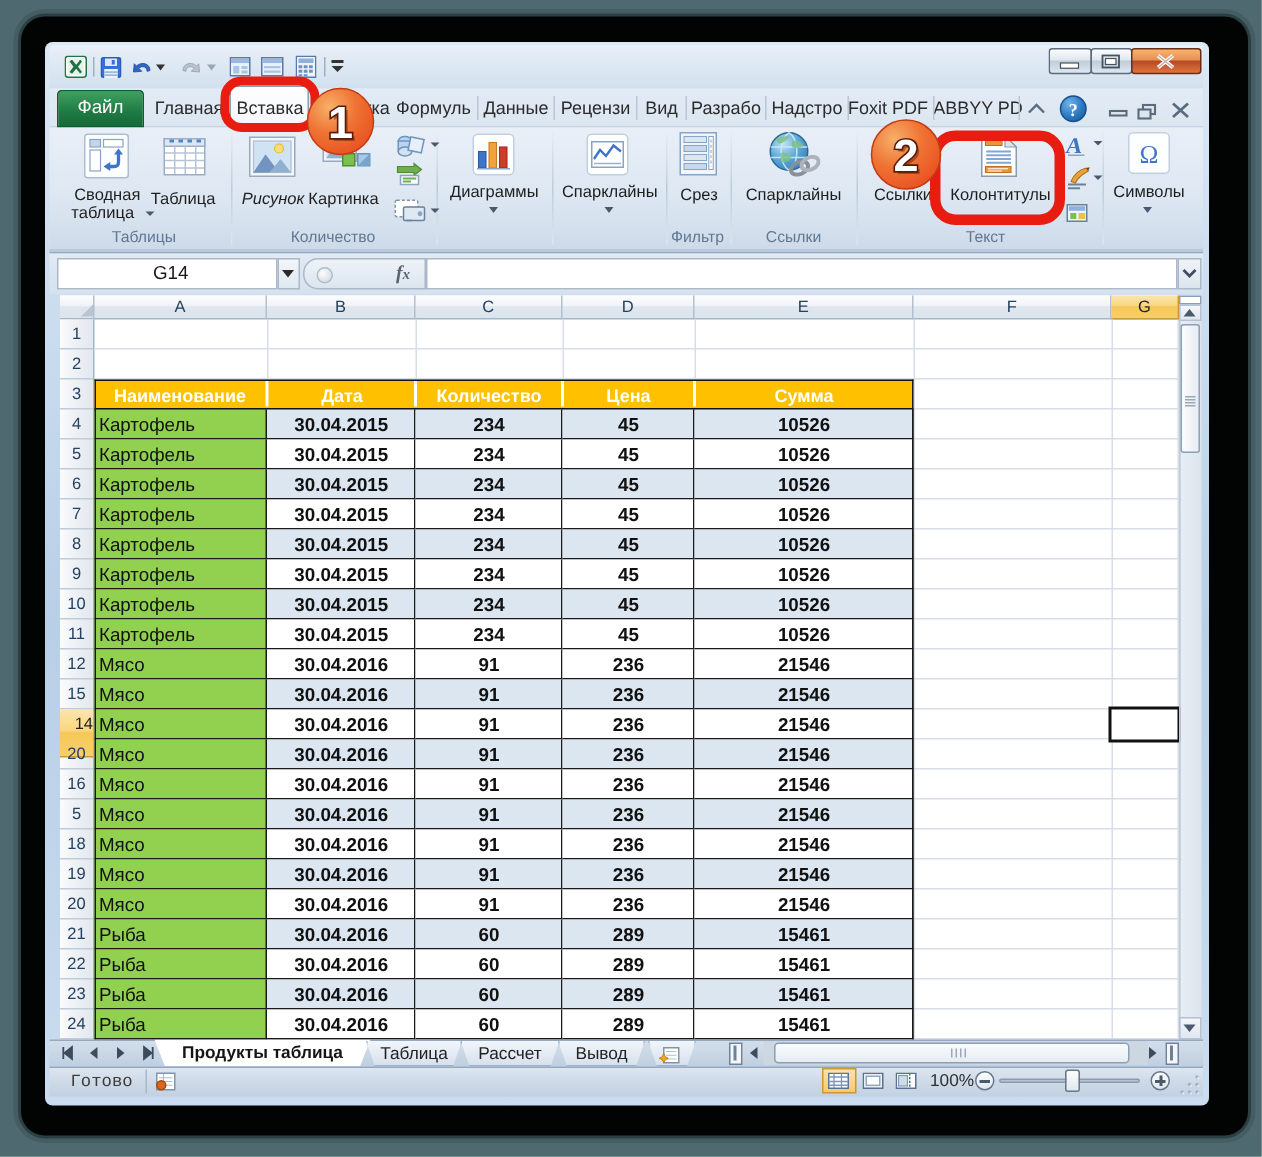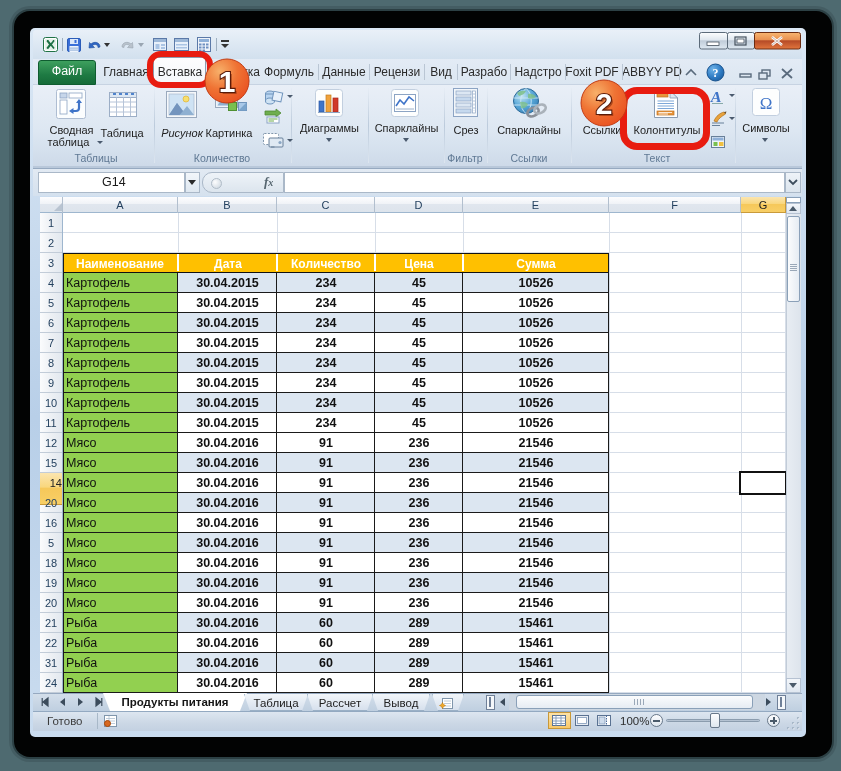--- a/index.html
+++ b/index.html
@@ -330,21 +330,21 @@
 <div class="a rhdr" style="left:40px;top:453px;width:22px;height:20px;border-bottom:1px solid #c2ccd8;box-sizing:border-box;">15</div>
 <div class="a rhdr" style="left:40px;top:473px;width:22px;height:32px;background:linear-gradient(180deg,#fbe5b0,#f9d77e 45%,#f6c85a 50%,#f8cf66);border-bottom:1px solid #c99a3a;box-sizing:border-box;color:#222;text-align:right;">14</div>
 <div class="a rhdr" style="left:40px;top:493px;width:22px;height:20px;border-bottom:1px solid #c2ccd8;box-sizing:border-box;">20</div>
 <div class="a rhdr" style="left:40px;top:513px;width:22px;height:20px;border-bottom:1px solid #c2ccd8;box-sizing:border-box;">16</div>
 <div class="a rhdr" style="left:40px;top:533px;width:22px;height:20px;border-bottom:1px solid #c2ccd8;box-sizing:border-box;">5</div>
 <div class="a rhdr" style="left:40px;top:553px;width:22px;height:20px;border-bottom:1px solid #c2ccd8;box-sizing:border-box;">18</div>
 <div class="a rhdr" style="left:40px;top:573px;width:22px;height:20px;border-bottom:1px solid #c2ccd8;box-sizing:border-box;">19</div>
 <div class="a rhdr" style="left:40px;top:593px;width:22px;height:20px;border-bottom:1px solid #c2ccd8;box-sizing:border-box;">20</div>
 <div class="a rhdr" style="left:40px;top:613px;width:22px;height:20px;border-bottom:1px solid #c2ccd8;box-sizing:border-box;">21</div>
 <div class="a rhdr" style="left:40px;top:633px;width:22px;height:20px;border-bottom:1px solid #c2ccd8;box-sizing:border-box;">22</div>
-<div class="a rhdr" style="left:40px;top:653px;width:22px;height:20px;border-bottom:1px solid #c2ccd8;box-sizing:border-box;">31</div>
+<div class="a rhdr" style="left:40px;top:653px;width:22px;height:20px;border-bottom:1px solid #c2ccd8;box-sizing:border-box;">23</div>
 <div class="a rhdr" style="left:40px;top:673px;width:22px;height:20px;border-bottom:1px solid #c2ccd8;box-sizing:border-box;">24</div>
 <div class="a" style="left:178px;top:213px;width:1px;height:480px;background:#d7dee8;"></div>
 <div class="a" style="left:277px;top:213px;width:1px;height:480px;background:#d7dee8;"></div>
 <div class="a" style="left:375px;top:213px;width:1px;height:480px;background:#d7dee8;"></div>
 <div class="a" style="left:463px;top:213px;width:1px;height:480px;background:#d7dee8;"></div>
 <div class="a" style="left:609px;top:213px;width:1px;height:480px;background:#d7dee8;"></div>
 <div class="a" style="left:741px;top:213px;width:1px;height:480px;background:#d7dee8;"></div>
 <div class="a" style="left:785px;top:213px;width:1px;height:480px;background:#d7dee8;"></div>
 <div class="a" style="left:63px;top:232px;width:723px;height:1px;background:#d7dee8;"></div>
 <div class="a" style="left:63px;top:252px;width:723px;height:1px;background:#d7dee8;"></div>
@@ -602,21 +602,21 @@
 <div class="a" style="left:786px;top:678px;width:15px;height:15px;background:linear-gradient(180deg,#f3f6fa,#dfe7f0);border:1px solid #b6c2d2;box-sizing:border-box;"></div>
 <div class="a arw" style="left:789px;top:683px;border-left:4.5px solid transparent;border-right:4.5px solid transparent;border-top:5px solid #4a5a6a;"></div>
 <div class="a" style="left:33px;top:693px;width:769px;height:18px;background:linear-gradient(180deg,#d3deea,#bfcfe0);border-top:1px solid #96a9c0;box-sizing:border-box;"></div>
 <svg class="a" style="left:40px;top:695px" width="68" height="14">
 <path d="M8 3 L3 7 L8 11 Z M2.2 3 L2.2 11" fill="#3c4c5c" stroke="#3c4c5c" stroke-width="1.2"></path>
 <path d="M25 3 L20 7 L25 11 Z" fill="#3c4c5c"></path>
 <path d="M38 3 L43 7 L38 11 Z" fill="#3c4c5c"></path>
 <path d="M56 3 L61 7 L56 11 Z M61.8 3 L61.8 11" fill="#3c4c5c" stroke="#3c4c5c" stroke-width="1.2"></path>
 </svg>
 <div class="a" style="left:103px;top:693px;width:144px;height:18px;background:#fff;clip-path:polygon(0 0,100% 0,calc(100% - 7px) 100%,7px 100%);filter:drop-shadow(0 1px 0 #7a92ac);"></div>
-<div class="a" style="left:107px;top:696px;width:136px;text-align:center;font-size:11.5px;font-weight:bold;color:#151515;">Продукты питания</div>
+<div class="a" style="left:107px;top:696px;width:136px;text-align:center;font-size:11.5px;font-weight:bold;color:#151515;">Продукты таблица</div>
 <div class="a" style="left:244px;top:694px;width:64px;height:17px;background:linear-gradient(180deg,#f2f6fa,#d5dfec);clip-path:polygon(0 0,100% 0,calc(100% - 6px) 100%,6px 100%);box-shadow:inset 0 -1px 0 #9ab0c6,inset 1px 0 0 #9ab0c6,inset -1px 0 0 #9ab0c6;"></div>
     <div class="a" style="left:244px;top:697px;width:64px;text-align:center;font-size:11.5px;color:#222;">Таблица</div>
 <div class="a" style="left:307px;top:694px;width:66px;height:17px;background:linear-gradient(180deg,#f2f6fa,#d5dfec);clip-path:polygon(0 0,100% 0,calc(100% - 6px) 100%,6px 100%);box-shadow:inset 0 -1px 0 #9ab0c6,inset 1px 0 0 #9ab0c6,inset -1px 0 0 #9ab0c6;"></div>
     <div class="a" style="left:307px;top:697px;width:66px;text-align:center;font-size:11.5px;color:#222;">Рассчет</div>
 <div class="a" style="left:372px;top:694px;width:58px;height:17px;background:linear-gradient(180deg,#f2f6fa,#d5dfec);clip-path:polygon(0 0,100% 0,calc(100% - 6px) 100%,6px 100%);box-shadow:inset 0 -1px 0 #9ab0c6,inset 1px 0 0 #9ab0c6,inset -1px 0 0 #9ab0c6;"></div>
     <div class="a" style="left:372px;top:697px;width:58px;text-align:center;font-size:11.5px;color:#222;">Вывод</div>
 <div class="a" style="left:432px;top:694px;width:32px;height:17px;background:linear-gradient(180deg,#f2f6fa,#d5dfec);clip-path:polygon(0 0,100% 0,calc(100% - 6px) 100%,6px 100%);box-shadow:inset 0 -1px 0 #9ab0c6,inset 1px 0 0 #9ab0c6,inset -1px 0 0 #9ab0c6;"></div>
 <svg class="a" style="left:438px;top:697px" width="16" height="13">
 <rect x="4.5" y="1.5" width="10" height="10" fill="#fff" stroke="#8096ac"></rect>
 <path d="M6 4 L13 4 M6 6.5 L13 6.5 M6 9 L13 9" stroke="#b0c0d0" stroke-width="0.8"></path>
@@ -625,21 +625,21 @@
 <div class="a" style="left:486px;top:695px;width:9px;height:15px;background:#f4f7fa;border:1px solid #6f8098;box-sizing:border-box;"></div>
 <div class="a" style="left:489px;top:697px;width:1.5px;height:10px;background:#6f8098;"></div>
 <div class="a arw" style="left:500px;top:698px;border-top:4px solid transparent;border-bottom:4px solid transparent;border-right:5px solid #3c4c5c;"></div>
 <div class="a" style="left:509px;top:694px;width:256px;height:16px;background:#cdd7e2;"></div>
 <div class="a" style="left:516px;top:695px;width:237px;height:14px;background:linear-gradient(180deg,#fbfcfd,#e6ecf3);border:1px solid #8aa0b8;border-radius:3px;box-sizing:border-box;"></div>
 <div class="a" style="left:634px;top:699px;width:1px;height:6px;background:#9aa8b8;box-shadow:3px 0 0 #9aa8b8,6px 0 0 #9aa8b8,9px 0 0 #9aa8b8;"></div>
 <div class="a arw" style="left:766px;top:698px;border-top:4px solid transparent;border-bottom:4px solid transparent;border-left:5px solid #3c4c5c;"></div>
 <div class="a" style="left:777px;top:695px;width:9px;height:15px;background:#f4f7fa;border:1px solid #6f8098;box-sizing:border-box;"></div>
 <div class="a" style="left:780px;top:697px;width:1.5px;height:10px;background:#6f8098;"></div>
 <div class="a" style="left:33px;top:711px;width:769px;height:20px;background:linear-gradient(180deg,#dde6f0,#cbd7e5 60%,#c3d1e1);border-top:1px solid #93a9c1;box-sizing:border-box;"></div>
-<div class="a" style="left:47px;top:715px;font-size:11.5px;color:#3b3b3b;">Готово</div>
+<div class="a" style="left:47px;top:715px;font-size:11.5px;color:#3b3b3b;font-family:Liberation Mono, monospace;">Готово</div>
 <div class="a" style="left:97px;top:713px;width:1px;height:16px;background:#a8b8c8;"></div>
 <svg class="a" style="left:103px;top:714px" width="15" height="14">
 <rect x="1.5" y="1.5" width="12" height="11" fill="#fff" stroke="#8096ac"></rect>
 <path d="M3 4.5 L12 4.5 M3 7 L12 7 M3 9.5 L12 9.5 M6 2 L6 12" stroke="#b0c0d0" stroke-width="0.8"></path>
 <circle cx="4.5" cy="9.5" r="3" fill="#d86820" stroke="#a84808"></circle>
 </svg>
 <div class="a" style="left:548px;top:712px;width:23px;height:17px;background:linear-gradient(180deg,#fde3a7,#f9c96a);border:1px solid #c89838;box-sizing:border-box;"></div>
 <svg class="a" style="left:552px;top:715px" width="15" height="12">
 <rect x="0.5" y="0.5" width="13" height="10" fill="#fff" stroke="#5a7292"></rect>
 <path d="M0.5 3 L13.5 3 M0.5 6 L13.5 6 M0.5 8.5 L13.5 8.5 M4 0.5 L4 10.5 M9 0.5 L9 10.5" stroke="#7f98b8" stroke-width="0.9"></path>

